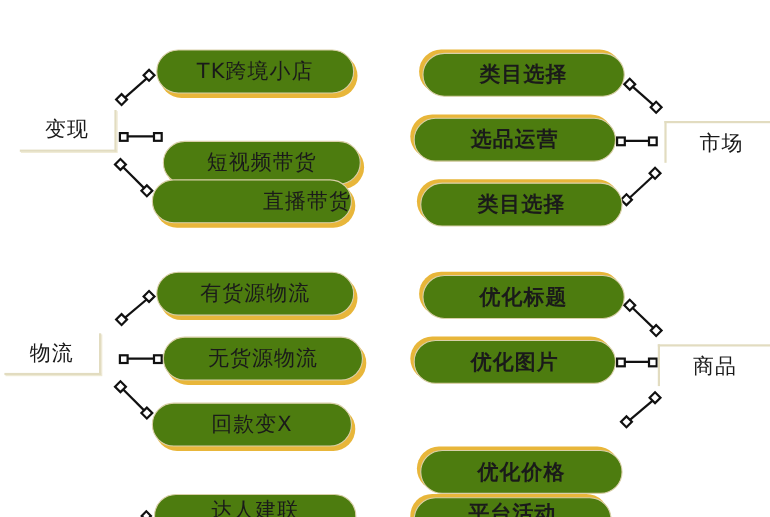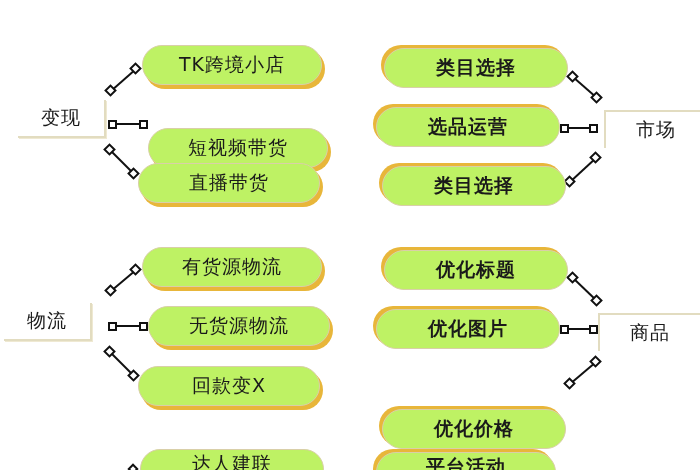--- a/index.html
+++ b/index.html
@@ -5,21 +5,21 @@
   * { box-sizing: border-box; margin: 0; padding: 0; }
   html, body { width: 700px; height: 470px; overflow: hidden; background: #ffffff; }
   body { font-family: "DejaVu Sans", "Liberation Sans", sans-serif; color: #1a1a1a; position: relative; }
   .stage { position: absolute; left: 0; top: 0; width: 700px; height: 470px; }
 
   
   .pill {
     position: absolute;
     height: 40px;
     border-radius: 20px;
-    background: #bef264;
+    background: #4d7c0f;
     border: 1px solid #d9cfa8;
     display: flex; align-items: center; justify-content: center;
     font-size: 19px; letter-spacing: 1px;
   }
   .pill.shadow-right { box-shadow: 3px 4px 0 0 #e8b63a; }
   .pill.shadow-left  { box-shadow: -3px -3px 0 0 #e8b63a; font-weight: bold; }
 
   
   .root {
     position: absolute;
@@ -87,21 +87,21 @@
 
   <div class="root left" style="left:18px; top:100px; width:88px;">
     <span>变现</span>
   </div>
   <div class="pill shadow-right" style="left:142px; top:45px; width:180px;">
     <span>TK跨境小店</span>
   </div>
   <div class="pill shadow-right" style="left:148px; top:104px; width:180px;margin-top:24px;">
     <span>短视频带货</span>
   </div>
-  <div class="pill shadow-right" style="left:138px; top:163px; width:182px;">
+  <div class="pill shadow-right" style="left:138px; top:163px; width:182px;justify-content:flex-end;">
     <span>直播带货</span>
   </div>
 
   <div class="root right" style="left:582px; top:110px; width:102px;margin-left:22px;">
     <span>市场</span>
   </div>
   <div class="pill shadow-left" style="left:384px; top:48px; width:184px;">
     <span>类目选择</span>
   </div>
   <div class="pill shadow-left" style="left:376px; top:107px; width:184px;">

